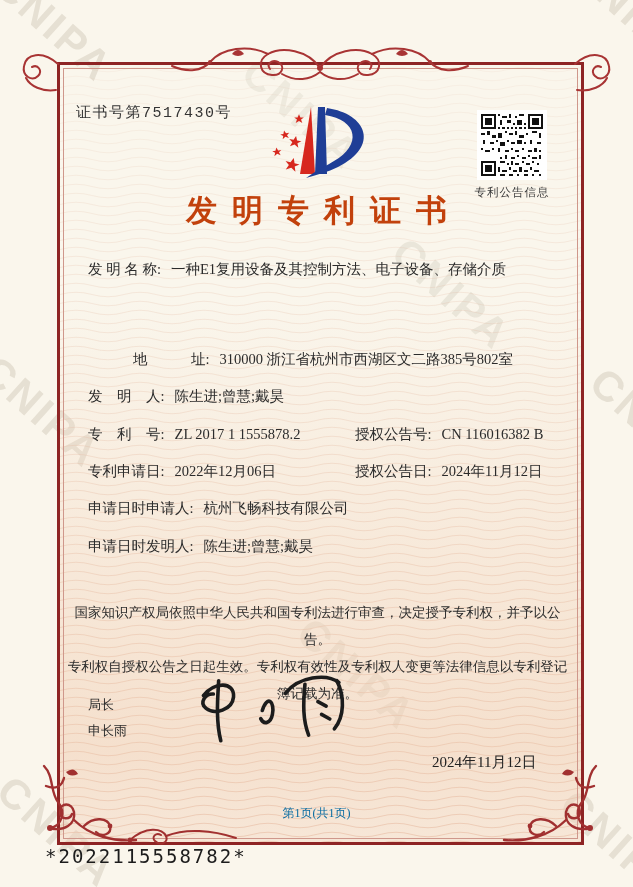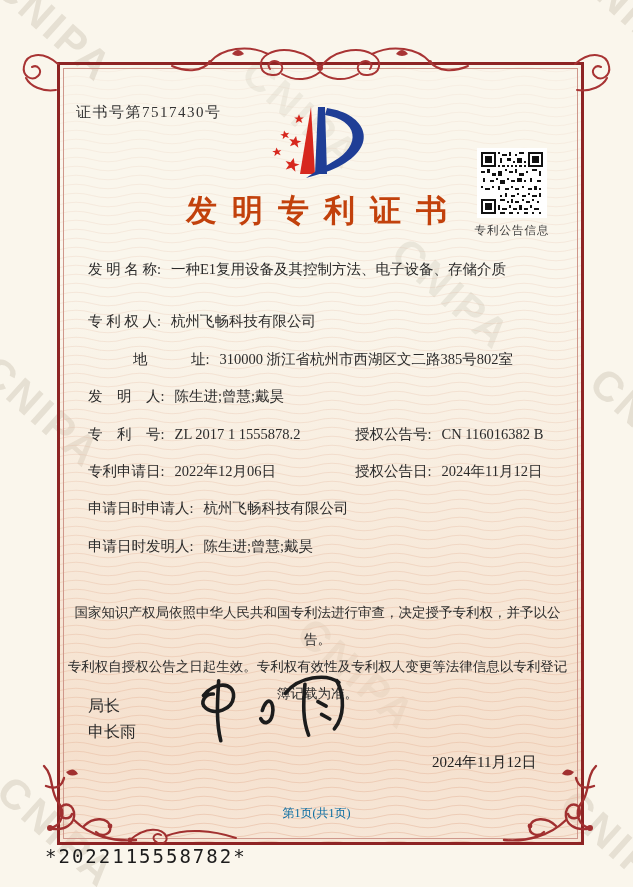--- a/index.html
+++ b/index.html
@@ -22,36 +22,36 @@
   .frame-inner { position:absolute; left:3px; top:3px; right:3px; bottom:3px;
                  border:1px solid #cf978b; }
   .guilloche { position:absolute; left:60px; top:65px; width:521px; height:777px; }
   .peach-grad { position:absolute; left:60px; top:65px; width:521px; height:777px;
     background:linear-gradient(180deg, rgba(246,224,206,0) 30%,
                rgba(243,212,188,0.35) 60%, rgba(241,206,180,0.55) 88%,
                rgba(243,212,190,0.45) 100%); }
   .ornament { position:absolute; pointer-events:none; }
   
   .cert-no { position:absolute; left:76px; top:103px; font-size:15px;
-             letter-spacing:1.5px; color:#333; }
+             letter-spacing:1.5px; color:#333;font-family:Liberation Mono, monospace; }
   .logo { position:absolute; left:248px; top:104px; }
-  .qr-wrap { position:absolute; left:474px; top:110px; width:76px; text-align:center;margin-top:38px; }
+  .qr-wrap { position:absolute; left:474px; top:110px; width:76px; text-align:center; }
   .qr-box { width:70px; height:70px; background:#fff; padding:4px; margin:0 auto; }
   .qr-caption { font-size:11.5px; color:#3c3c3c; margin-top:5px; letter-spacing:1px; }
   .title { position:absolute; left:0; top:190px; width:100%; text-align:center;
            font-size:31px; font-weight:bold; color:#c2410c;
            letter-spacing:15px; text-indent:15px; }
   .frow { position:absolute; left:88px; width:470px; font-size:14.5px;
           white-space:nowrap; color:#2b2b2b; }
   .flabel { color:#2b2b2b; }
   .fvalue { margin-left:10px; }
   .fcol2 { position:absolute; left:267px; top:0; }
   .statement { position:absolute; left:66px; top:599px; width:503px;
                font-size:13.5px; line-height:27px; color:#2b2b2b; text-align:center; }
-  .signer { position:absolute; left:88px; font-size:16px; color:#2b2b2b; }
+  .signer { position:absolute; left:88px; font-size:13px; color:#2b2b2b; }
   .sig { position:absolute; left:182px; top:662px; }
   .issue-date { position:absolute; left:432px; top:753px; font-size:15px; color:#222; }
   .page-num { position:absolute; left:0; top:805px; width:100%; text-align:center;
               font-size:12px; color:#0369a1; }
   .barcode-text { position:absolute; left:45px; top:845px;
     font-family:"DejaVu Sans Mono","Liberation Mono",monospace; font-weight:normal;
     font-size:19px; letter-spacing:2px; color:#1c1c1c; }
 </style>
 </head>
 <body>
@@ -272,23 +272,20 @@
       </svg>
     </div>
     <div class="qr-caption">专利公告信息</div>
   </div>
 
   <div class="title">发明专利证书</div>
 
   <div class="frow" style="top:260px;">
     <span class="flabel">发 明 名 称:</span><span class="fvalue">一种E1复用设备及其控制方法、电子设备、存储介质</span>
   </div>
-  <div class="frow" style="top:312px;">
-    <span class="flabel">专 利 权 人:</span><span class="fvalue">杭州飞畅科技有限公司</span>
-  </div>
   <div class="frow" style="top:350px;text-align:center;">
     <span class="flabel">地　　　址:</span><span class="fvalue">310000 浙江省杭州市西湖区文二路385号802室</span>
   </div>
   <div class="frow" style="top:387px;">
     <span class="flabel">发　明　人:</span><span class="fvalue">陈生进;曾慧;戴昊</span>
   </div>
   <div class="frow" style="top:425px;">
     <span class="flabel">专　利　号:</span><span class="fvalue">ZL 2017 1 1555878.2</span>
     <span class="fcol2">
       <span class="flabel">授权公告号:</span><span class="fvalue">CN 116016382 B</span>

